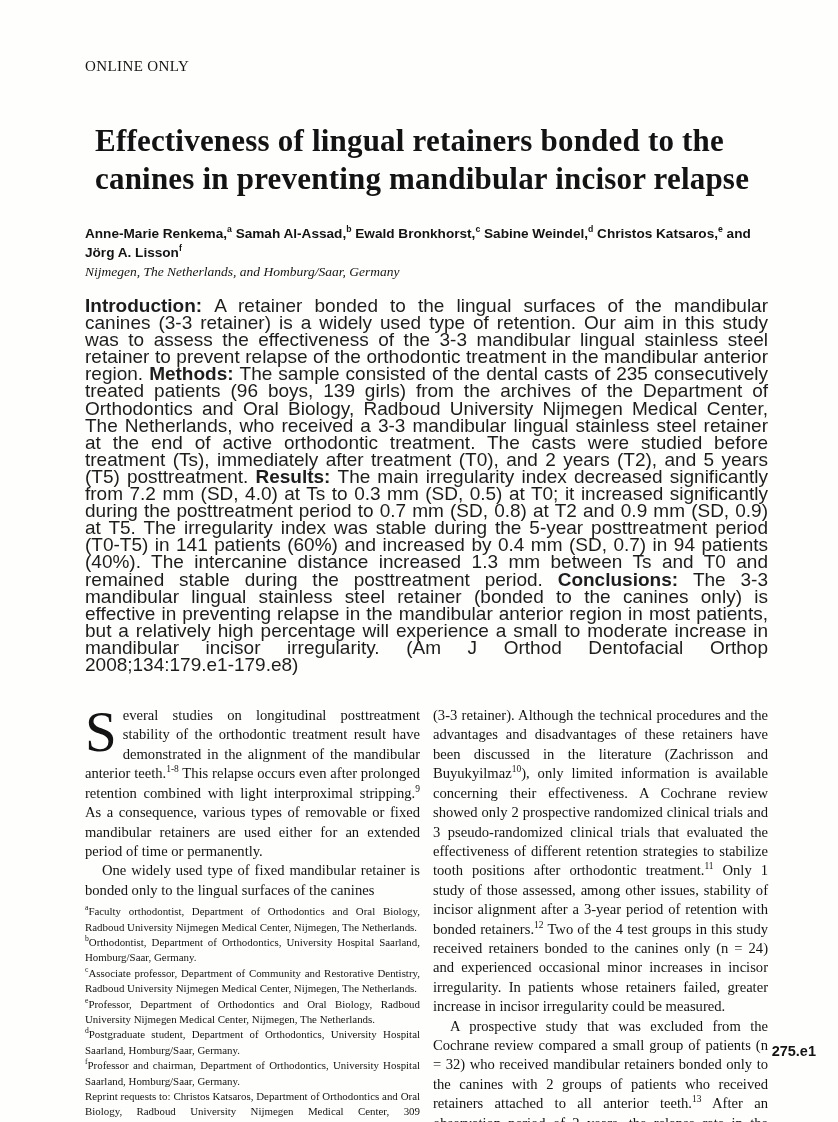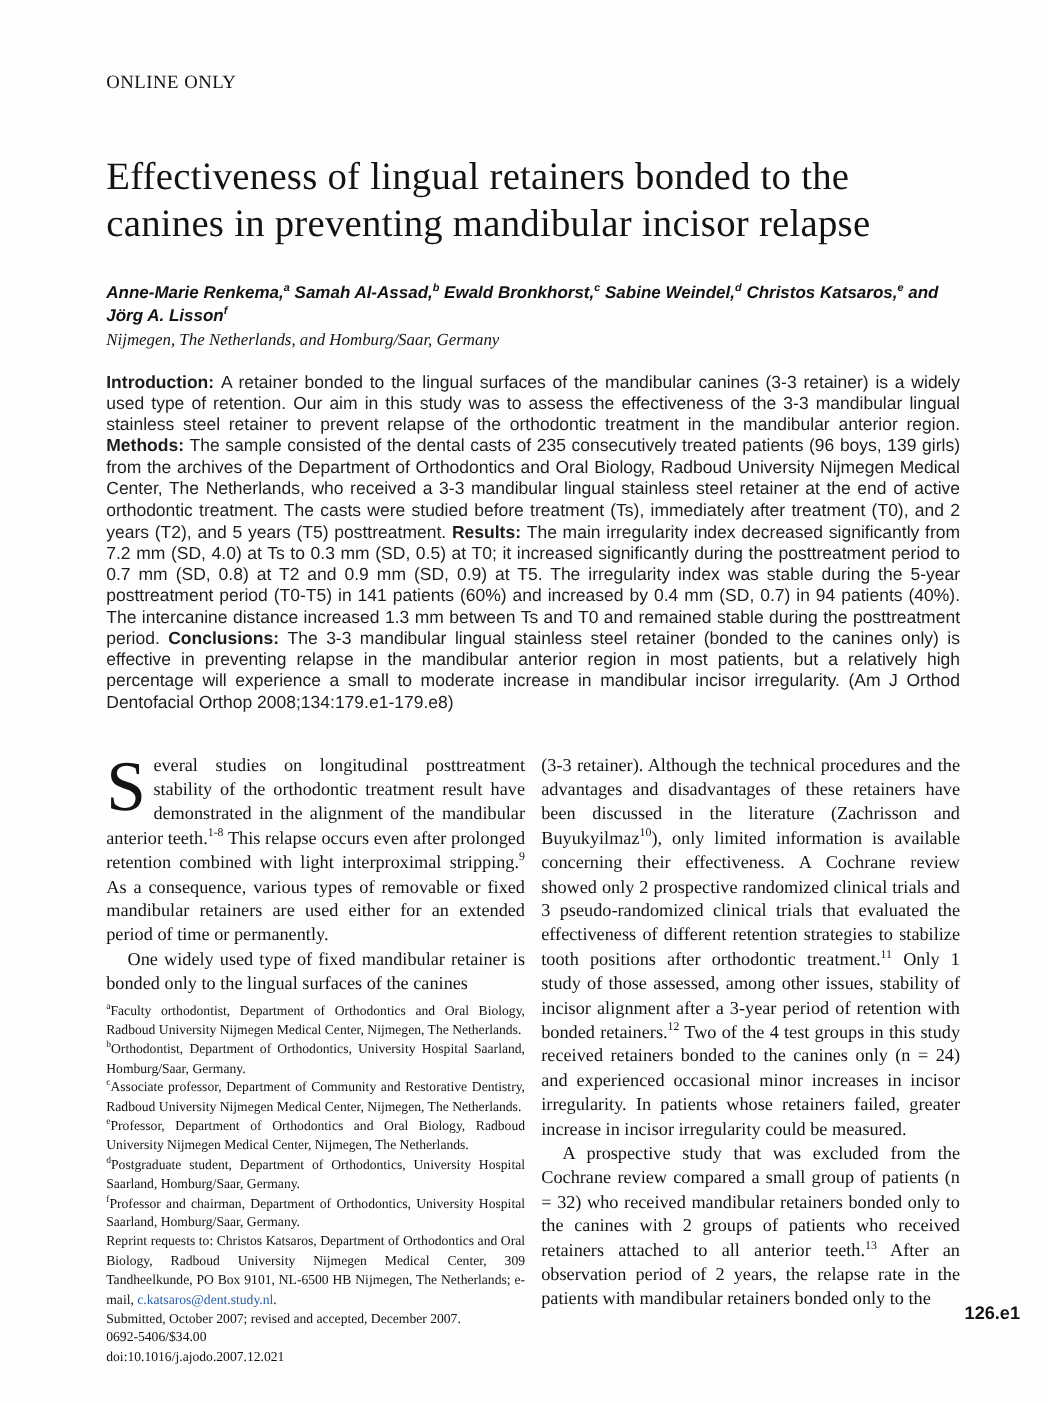--- a/index.html
+++ b/index.html
@@ -2,29 +2,29 @@
 <html><head>
 <meta charset="utf-8">
 <style>
   html,body{margin:0;padding:0;background:#ffffff;}
   .page{position:relative;width:838px;height:1122px;background:#fefefdff;overflow:hidden;
         font-family:"Liberation Serif",serif;color:#131313;padding-left:48px;}
   .content{position:absolute;left:85px;top:0;width:683px;}
 
   .online-only{padding-top:56px;font-size:15px;line-height:20px;letter-spacing:0.4px;}
 
-  .title{margin:46px 0 0 0;font-weight:normal;font-size:31px;line-height:37.5px;letter-spacing:0.2px;}
+  .title{margin:46px 0 0 10px;font-weight:bold;font-size:31px;line-height:37.5px;letter-spacing:0.2px;}
 
   .authors{margin-top:28px;font-family:"Liberation Sans",sans-serif;font-weight:bold;
-           font-size:13.6px;line-height:18.5px;font-style:italic;}
+           font-size:13.6px;line-height:18.5px;}
   .authors sup{font-size:64%;line-height:0;}
 
   .affiliation{margin-top:1px;font-style:italic;font-size:13.5px;line-height:17px;}
 
-  .abstract{margin-top:17px;font-family:"Liberation Sans",sans-serif;font-size:14px;
+  .abstract{margin-top:17px;font-family:"Liberation Sans",sans-serif;font-size:19px;
             line-height:17.1px;text-align:justify;color:#1d1d1d;}
   .abstract b{font-weight:bold;}
 
   .columns{margin-top:33px;display:flex;gap:13px;}
   .col{width:335px;}
 
   .bp{margin:0;font-size:14.6px;line-height:19.4px;text-align:justify;}
   .bp.indent{text-indent:17px;}
   .bp sup{font-size:65%;line-height:0;}
 
@@ -72,14 +72,14 @@
             <div class="footnote">doi:10.1016/j.ajodo.2007.12.021</div>
           </div>
       </div>
       <div class="col">
         <p class="bp">(3-3 retainer). Although the technical procedures and the advantages and disadvantages of these retainers have been discussed in the literature (Zachrisson and Buyukyilmaz<sup>10</sup>), only limited information is available concerning their effectiveness. A Cochrane review showed only 2 prospective randomized clinical trials and 3 pseudo-randomized clinical trials that evaluated the effectiveness of different retention strategies to stabilize tooth positions after orthodontic treatment.<sup>11</sup> Only 1 study of those assessed, among other issues, stability of incisor alignment after a 3-year period of retention with bonded retainers.<sup>12</sup> Two of the 4 test groups in this study received retainers bonded to the canines only (n = 24) and experienced occasional minor increases in incisor irregularity. In patients whose retainers failed, greater increase in incisor irregularity could be measured.</p>
         <p class="bp indent">A prospective study that was excluded from the Cochrane review compared a small group of patients (n = 32) who received mandibular retainers bonded only to the canines with 2 groups of patients who received retainers attached to all anterior teeth.<sup>13</sup> After an observation period of 2 years, the relapse rate in the patients with mandibular retainers bonded only to the</p>
       </div>
     </div>
 
   </div>
-  <div class="page-number">126.e1</div>
+  <div class="page-number">275.e1</div>
 </div>
 
 </body></html>

